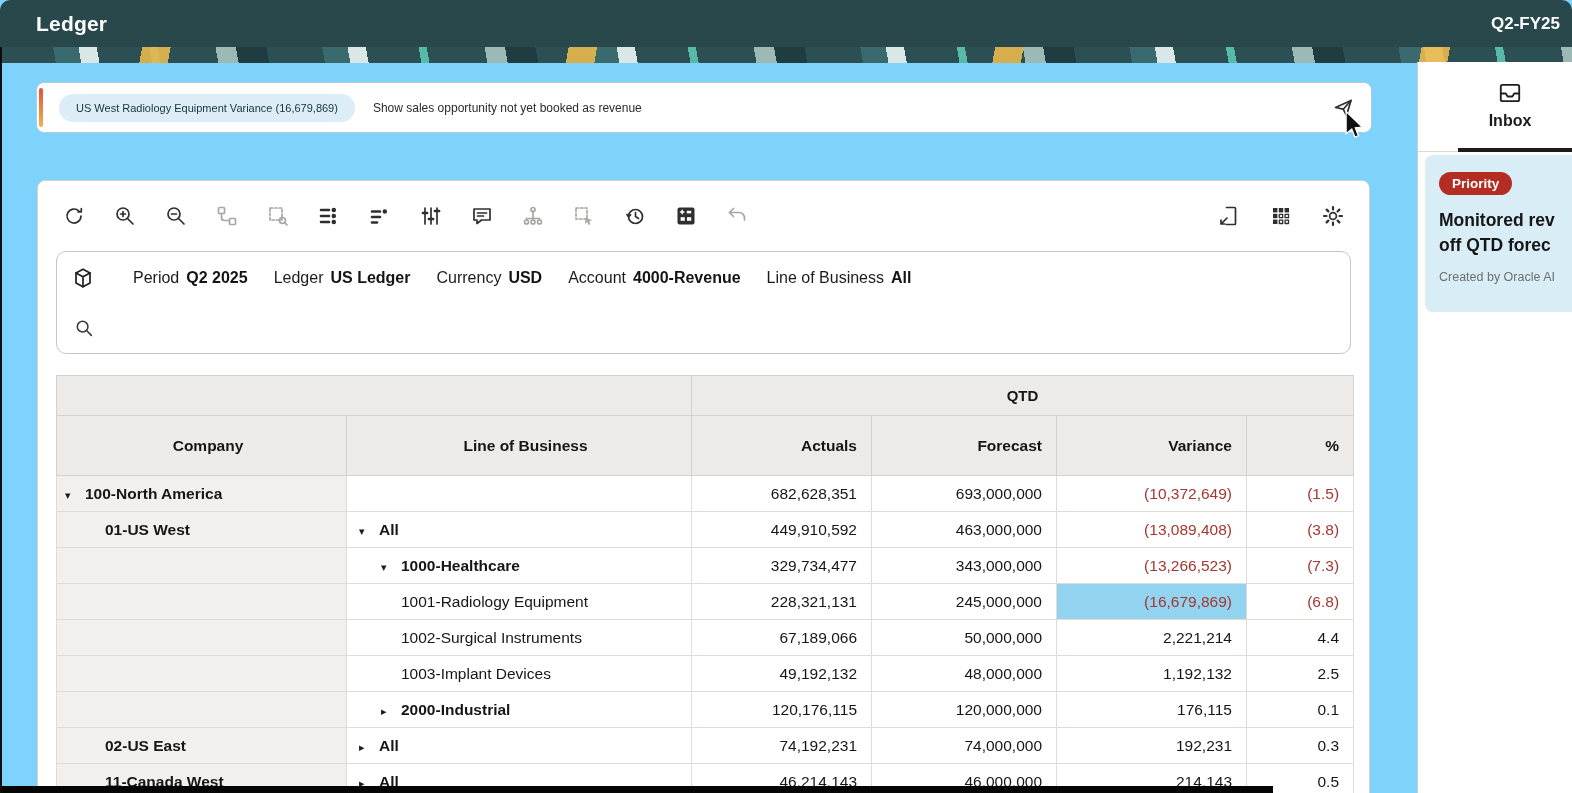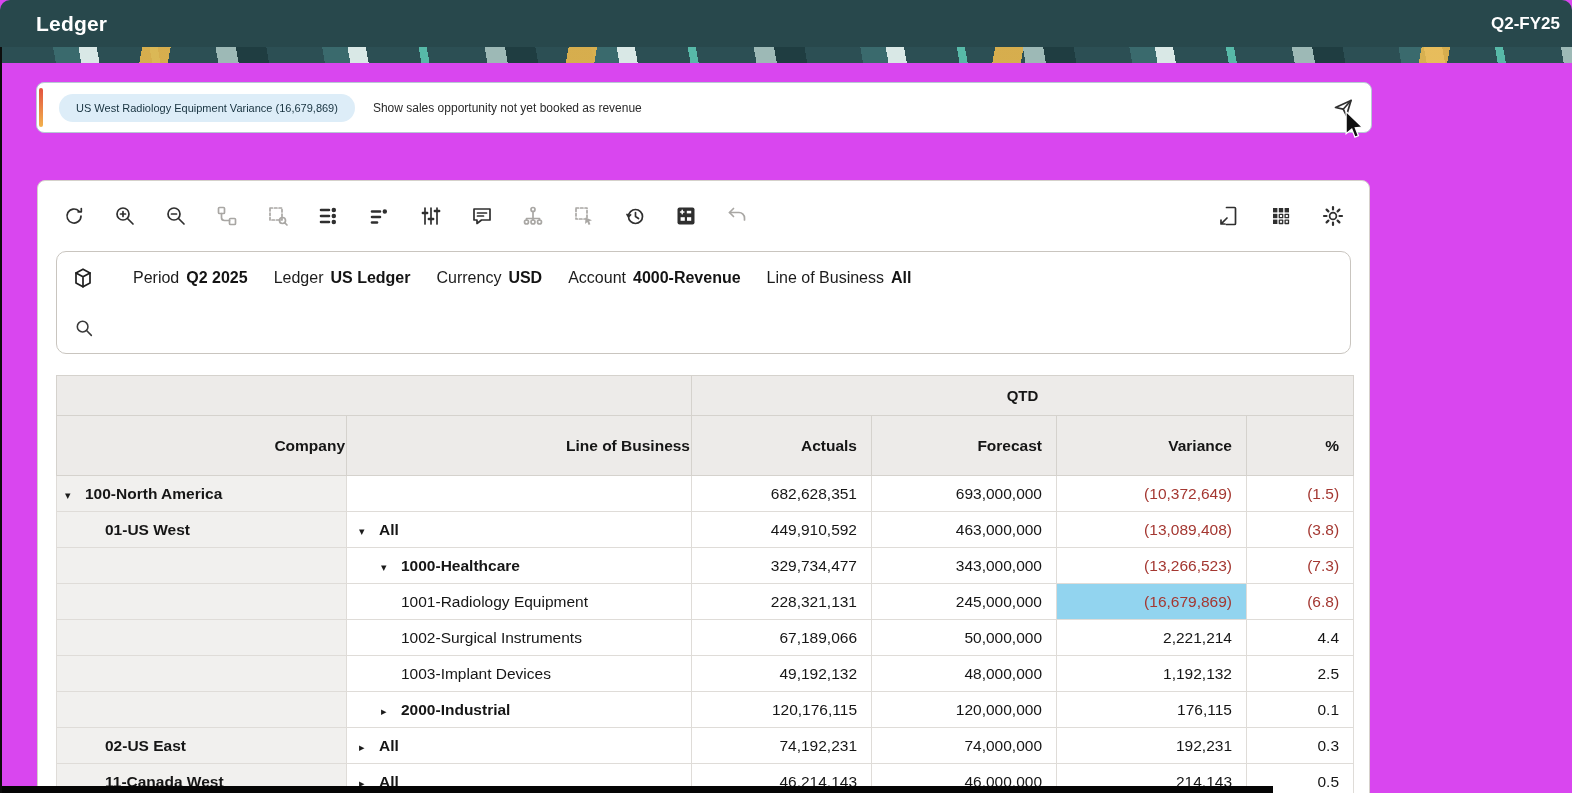--- a/index.html
+++ b/index.html
@@ -1,18 +1,18 @@
 <!DOCTYPE html>
 <html><head>
 <meta charset="utf-8">
 <style>
   * { box-sizing: border-box; }
   html,body { margin:0; padding:0; background:#000; }
   body { font-family:"Liberation Sans", sans-serif; }
-  .stage { position:relative; width:1572px; height:793px; background:#d946ef; overflow:hidden; }
+  .stage { position:relative; width:1572px; height:793px; background:#7dd3fc; overflow:hidden; }
 
   
   .app-header { position:absolute; top:0; left:0; right:0; height:47px; background:#28484c;
                 border-radius:10px 10px 0 0; display:flex; align-items:center; }
   .app-title { color:#fff; font-size:21px; font-weight:bold; margin-left:36px; letter-spacing:.2px; }
   .period-badge { color:#fff; font-size:17px; font-weight:bold; margin-left:auto; margin-right:12px; }
   .deco-strip { position:absolute; top:47px; left:0; right:0; height:16px;
     background:
       repeating-linear-gradient(100deg,
         rgba(233,184,77,0)   0 140px, rgba(233,184,77,.9) 140px 168px, rgba(233,184,77,0) 168px 420px),
@@ -58,21 +58,21 @@
   .icon.search { width:22px; height:22px; color:#3a3a3a; margin-left:2px; }
 
   
   table.grid { margin-top:21px; border-collapse:collapse; width:1297px; table-layout:fixed;
                font-size:15.5px; color:#161616; }
   table.grid { border:1px solid #c6c2bc; }
   th,td { border:1px solid #dfdcd8; overflow:hidden; white-space:nowrap; }
   thead th { background:#edebe9; border-color:#d5d2cd; font-weight:bold; }
   tr.group-row th { height:40px; font-size:15px; }
   tr.cols-row th { height:60px; }
-  th.left { text-align:right; padding-left:14px; }
+  th.left { text-align:center; padding-left:14px; }
   th.right { text-align:right; padding-right:14px; }
   tbody tr { height:36px;padding-left:16px; }
   td.c-company { background:#f1f0ee; }
   td.num { text-align:right; padding-right:14px; }
   td.neg { color:#a43731; }
   td.hl { background:#92d4ef; }
   .caret { display:inline-block; width:20px; font-size:11px; color:#1b1b1b; cursor:pointer; }
 
   
   .sidebar { position:absolute; left:1417px; top:62px; width:155px; bottom:0; background:#fff;
@@ -376,20 +376,38 @@
             <td class="c-lob" style="padding-left: 12px;"><span class="caret">▸</span><span style="font-weight: bold;">All</span></td>
             <td class="num">46,214,143</td>
             <td class="num">46,000,000</td>
             <td class="num">214,143</td>
             <td class="num">0.5</td>
           </tr>
         </tbody>
     </table>
   </div>
 
+  <div class="sidebar">
+    <div class="inbox-tab">
+      <span class="icon"><svg viewBox="0 0 24 24" fill="none" stroke="currentColor" stroke-width="1.7" stroke-linecap="round" stroke-linejoin="round">
+            <path d="M5 4.5h14A1.5 1.5 0 0 1 20.5 6v12a1.5 1.5 0 0 1-1.5 1.5H5A1.5 1.5 0 0 1 3.5 18V6A1.5 1.5 0 0 1 5 4.5z"></path>
+            <path d="M3.5 12.5h4.6l1.7 2.7h4.4l1.7-2.7h4.6"></path>
+          </svg></span>
+      <div class="inbox-label">Inbox</div>
+      <div class="tab-underline"></div>
+    </div>
+    <div class="inbox-card">
+      <span class="badge">Priority</span>
+      <div class="card-title">
+        <div>Monitored rev</div>
+        <div>off QTD forec</div>
+      </div>
+      <div class="card-footer">Created by Oracle AI</div>
+    </div>
+  </div>
 
   <div class="cursor">
     <svg width="24" height="30" viewBox="0 0 12 19">
       <path d="M1 1v14l3.6-3 2 5.2 2.2-.9-2-5.1 4.4-.4z" fill="#111" stroke="#fff" stroke-width="0.8"></path>
     </svg>
   </div>
 
   <div class="bottom-bar"></div>
   <div class="left-edge"></div>
 </div>

